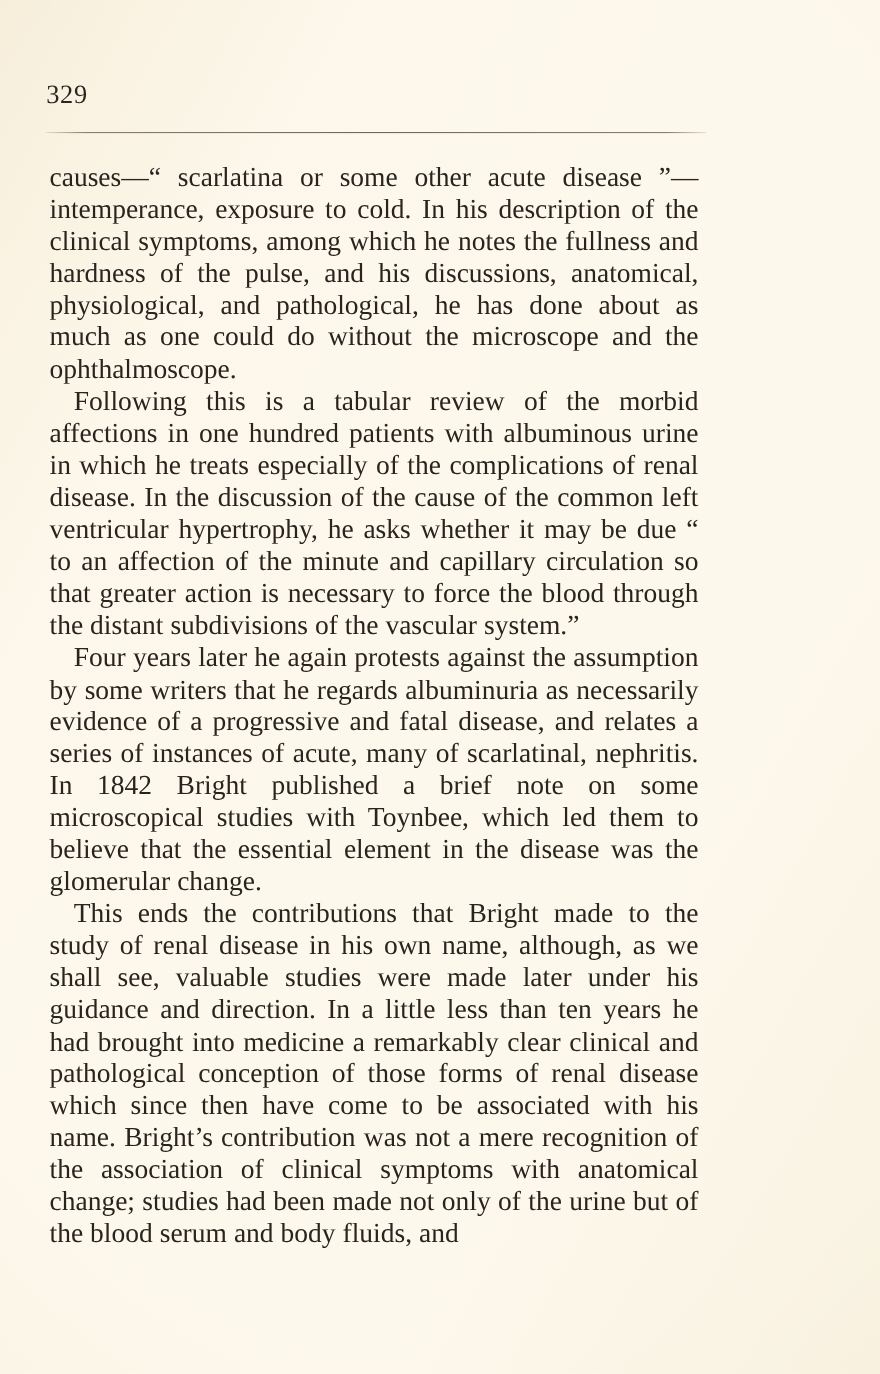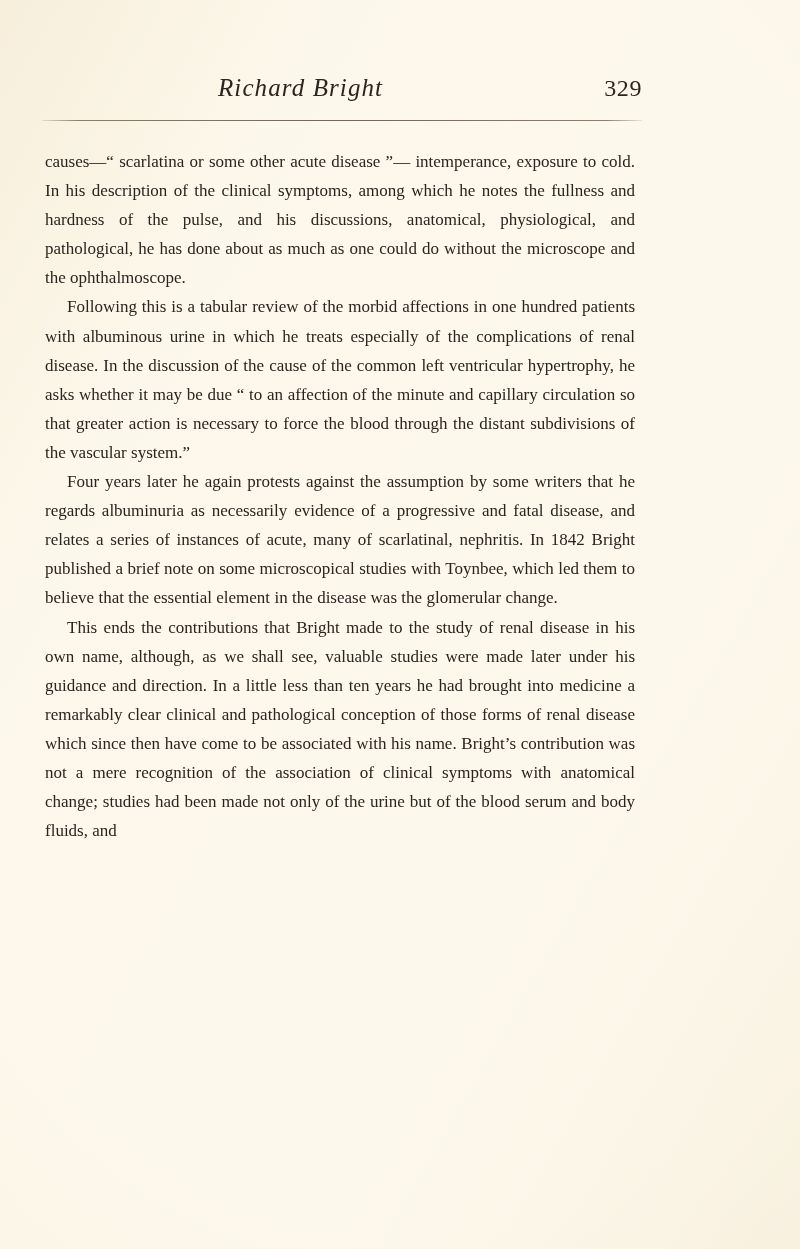--- a/index.html
+++ b/index.html
@@ -90,21 +90,21 @@
   
   .textblock {
     position: absolute;
     left: 45px;
     top: 147px;
     width: 590px;
   }
 
   .textblock p {
     margin: 0;
-    font-size: 17px;
+    font-size: 25px;
     line-height: 29.1px;
     text-align: justify;
     text-justify: inter-word;
     text-indent: 22px;
     color: #2a241f;
     -webkit-font-smoothing: antialiased;
     word-spacing: 0.1px;
   }
 
   .textblock p.flush {
@@ -117,21 +117,20 @@
   }
 </style>
 </head>
 <body>
 
 <div class="paper"></div>
 
 <div class="page">
 
   <div class="running-head">
-    <span class="head-title">Richard Bright</span>
     <span class="head-folio">329</span>
   </div>
 
   <div class="head-rule"></div>
 
   <div class="textblock">
     <p class="flush">causes—“ scarlatina or some other acute disease ”— intemperance, exposure to cold. In his description of the clinical symptoms, among which he notes the fullness and hardness of the pulse, and his discussions, anatomical, physiological, and pathological, he has done about as much as one could do without the microscope and the ophthalmoscope.</p>
     <p>Following this is a tabular review of the morbid affections in one hundred patients with albuminous urine in which he treats especially of the complications of renal disease. In the discussion of the cause of the common left ventricular hypertrophy, he asks whether it may be due “ to an affection of the minute and capillary circulation so that greater action is necessary to force the blood through the distant subdivisions of the vascular system.”</p>
     <p>Four years later he again protests against the assumption by some writers that he regards albuminuria as necessarily evidence of a progressive and fatal disease, and relates a series of instances of acute, many of scarlatinal, nephritis. In 1842 Bright published a brief note on some microscopical studies with Toynbee, which led them to believe that the essential element in the disease was the glomerular change.</p>
     <p>This ends the contributions that Bright made to the study of renal disease in his own name, although, as we shall see, valuable studies were made later under his guidance and direction. In a little less than ten years he had brought into medicine a remarkably clear clinical and pathological conception of those forms of renal disease which since then have come to be associated with his name. Bright’s contribution was not a mere recognition of the association of clinical symptoms with anatomical change; studies had been made not only of the urine but of the blood serum and body fluids, and</p>

